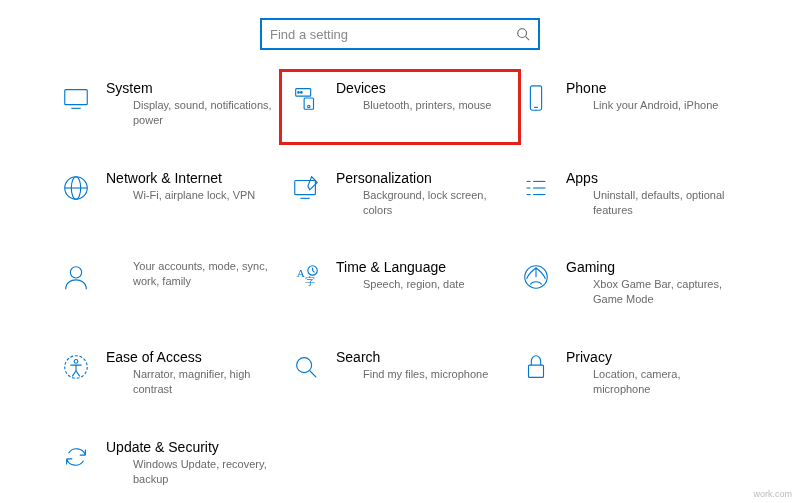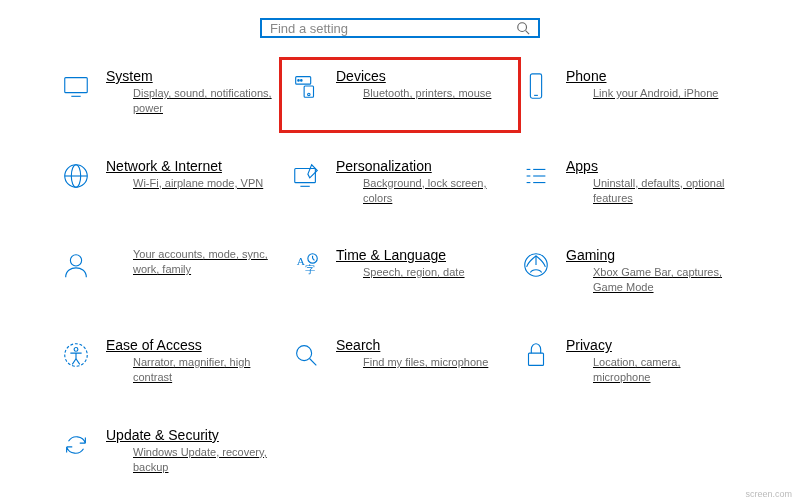--- a/index.html
+++ b/index.html
@@ -12,21 +12,21 @@
     position: relative;
   }
   .search-wrap {
     display: flex;
     justify-content: center;
     padding-top: 18px;
     padding-bottom: 30px;
   }
   .search-box {
     width: 280px;
-    height: 20px;
+    height: 32px;
     border: 2px solid #0078d4;
     display: flex;
     align-items: center;
     padding: 0 8px;
     position: relative;
   }
   .search-box input {
     border: none;
     outline: none;
     flex: 1;
@@ -62,21 +62,21 @@
     width: 32px;
     height: 32px;
     flex-shrink: 0;
     color: #0078d4;
     display: flex;
     align-items: center;
     justify-content: center;
     margin-top: 2px;
   }
   .tile-icon svg { width: 30px; height: 30px; stroke: #0078d4; fill: none; stroke-width: 1.2; }
-  .tile-text { display: flex; flex-direction: column; gap: 2px; text-decoration: underline; }
+  .tile-text { display: flex; flex-direction: column; gap: 2px; }
   .tile-title { font-size: 14px; color: #000; }
   .tile-desc { font-size: 11px; color: #6a6a6a; line-height: 1.35; max-width: 150px; margin-left: 27px; }
   .watermark {
     position: absolute;
     bottom: 4px;
     right: 8px;
     font-size: 9px;
     color: #bbb;
   }
 </style>
@@ -142,21 +142,21 @@
   <div class="tile">
     <span class="tile-icon">
       <svg viewBox="0 0 32 32">
           <circle cx="16" cy="16" r="12"></circle>
           <ellipse cx="16" cy="16" rx="5" ry="12"></ellipse>
           <line x1="4" y1="16" x2="28" y2="16"></line>
         </svg>
     </span>
     <div class="tile-text">
       <span class="tile-title">Network &amp; Internet</span>
-      <span class="tile-desc">Wi-Fi, airplane mode, VPN</span>
+      <span class="tile-desc">Wi-Fi, airplane lock, VPN</span>
     </div>
   </div>
 
   <div class="tile">
     <span class="tile-icon">
       <svg viewBox="0 0 32 32">
           <rect x="4" y="8" width="22" height="15" rx="1"></rect>
           <line x1="10" y1="27" x2="20" y2="27"></line>
           <path d="M22 4 L28 10 L20 18 L18 14 Z"></path>
         </svg>
@@ -273,13 +273,13 @@
         </svg>
     </span>
     <div class="tile-text">
       <span class="tile-title">Update &amp; Security</span>
       <span class="tile-desc">Windows Update, recovery, backup</span>
     </div>
   </div>
 
 </div>
 
-<div class="watermark">screen.com</div>
+<div class="watermark">work.com</div>
 
 </body></html>

